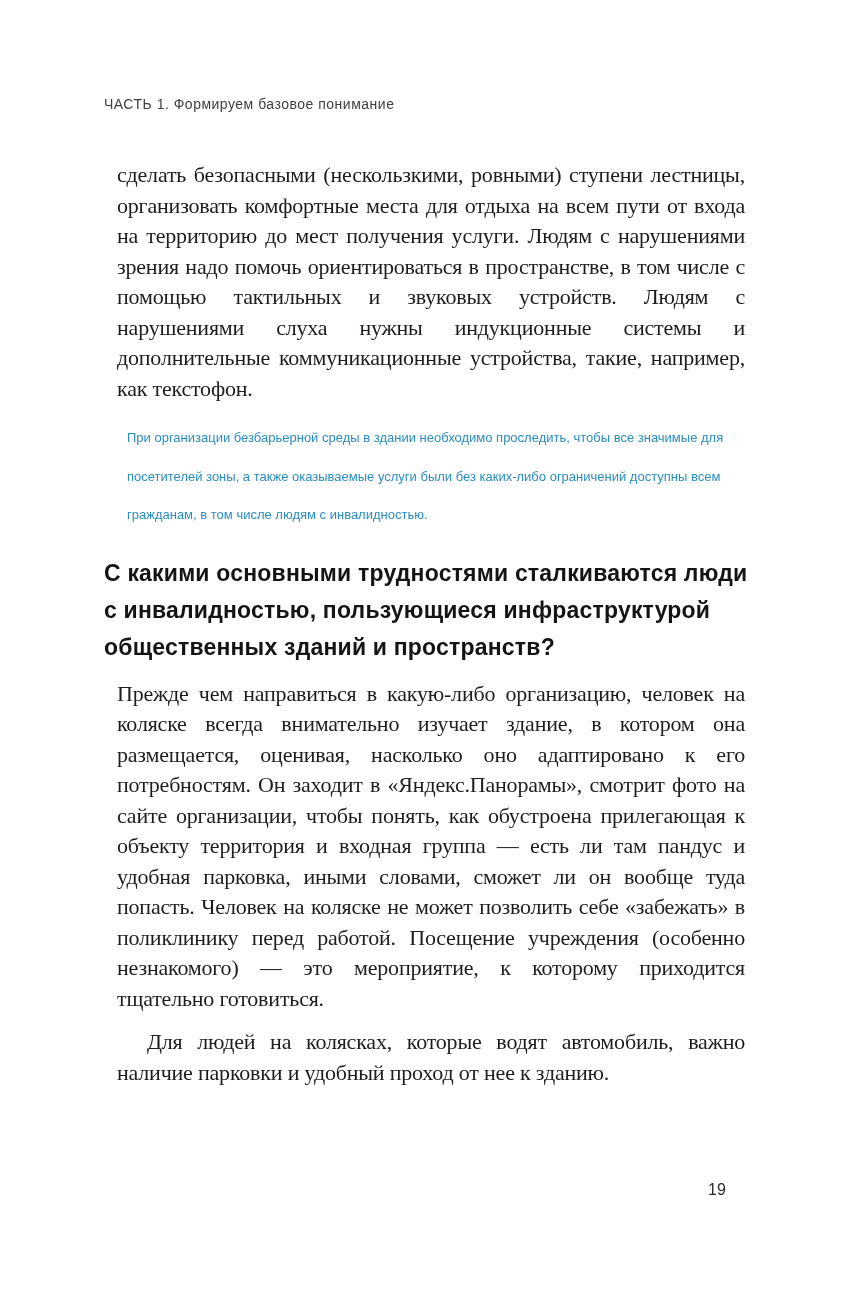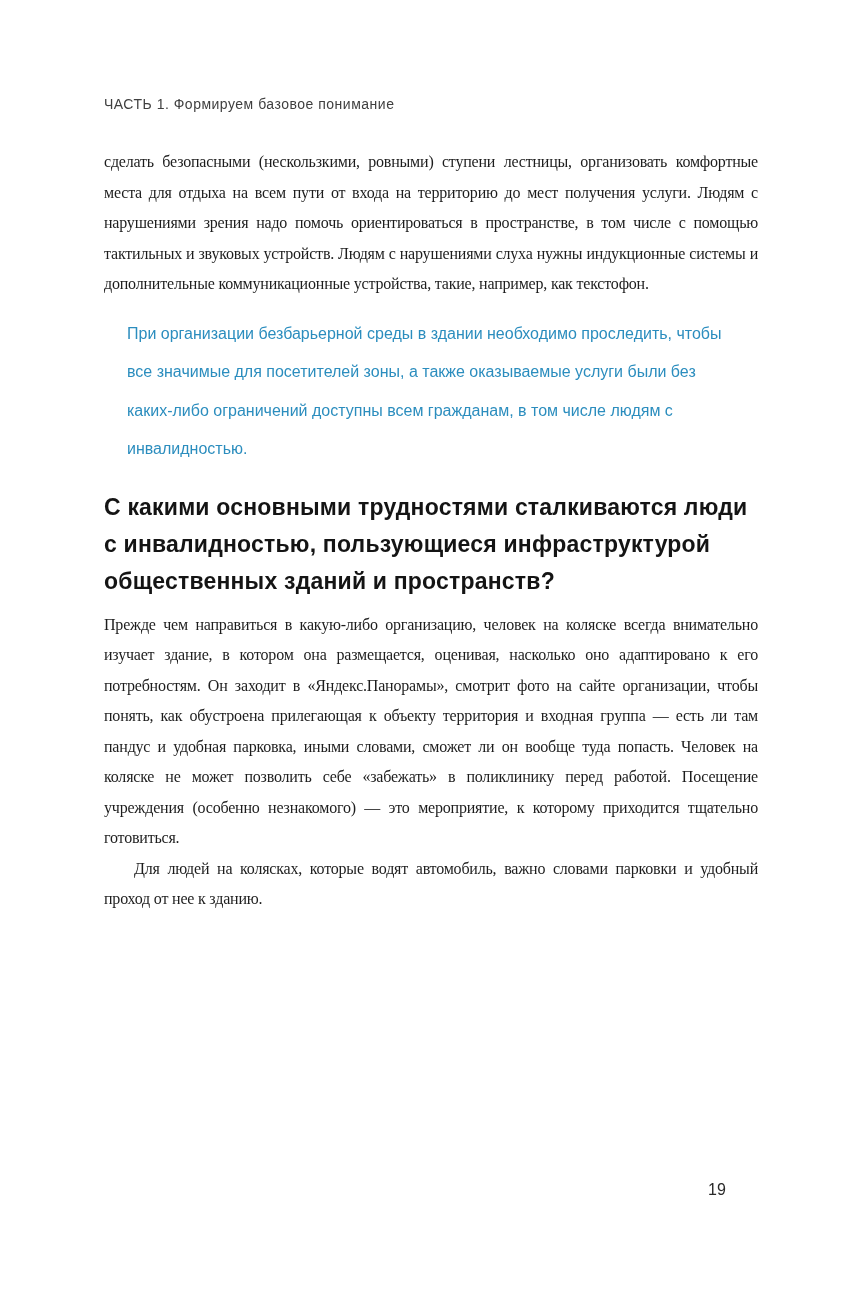--- a/index.html
+++ b/index.html
@@ -19,33 +19,33 @@
     position:absolute;left:104px;top:96px;
     font-family:"Liberation Sans",sans-serif;
     font-size:14px;letter-spacing:.5px;
     color:var(--muted-text);
     white-space:nowrap;
   }
   .content{
     position:absolute;left:104px;top:147px;width:654px;
   }
   p.body{
-    margin:0;
+    margin:13px;
     font-family:"Liberation Serif",serif;
-    font-size:16px;line-height:30.5px;
+    font-size:22px;line-height:30.5px;
     letter-spacing:-0.2px;
     text-align:justify;
     color:var(--body-text);
   }
   p.body.indent{text-indent:30px;}
   .callout-quote{
     margin:15px 0 15px 23px;
     width:612px;
     font-family:"Liberation Sans",sans-serif;
-    font-size:16px;line-height:38.5px;
+    font-size:13px;line-height:38.5px;
     color:var(--accent-blue);
   }
   .section-heading{
     margin:20px 0 10px 0;
     font-family:"Liberation Sans",sans-serif;
     font-weight:bold;
     font-size:23px;line-height:37px;
     letter-spacing:.2px;
     color:var(--heading-text);
   }
@@ -67,19 +67,19 @@
 
     <p class="body">сделать безопасными (нескользкими, ровными) ступени лестницы, организовать комфортные места для отдыха на всем пути от входа на территорию до мест получения услуги. Людям с нарушениями зрения надо помочь ориентироваться в пространстве, в том числе с помощью тактильных и звуковых устройств. Людям с нарушениями слуха нужны индукционные системы и дополнительные коммуникационные устройства, такие, например, как текстофон.</p>
 
     <div class="callout-quote">При организации безбарьерной среды в здании необходимо проследить, чтобы все значимые для посетителей зоны, а также оказываемые услуги были без каких-либо ограничений доступны всем гражданам, в том числе людям с инвалидностью.</div>
 
 
     <h2 class="section-heading">С какими основными трудностями сталкиваются люди с инвалидностью, пользующиеся инфраструктурой общественных зданий и пространств?</h2>
 
     <p class="body">Прежде чем направиться в какую-либо организацию, человек на коляске всегда внимательно изучает здание, в котором она размещается, оценивая, насколько оно адаптировано к его потребностям. Он заходит в «Яндекс.Панорамы», смотрит фото на сайте организации, чтобы понять, как обустроена прилегающая к объекту территория и входная группа — есть ли там пандус и удобная парковка, иными словами, сможет ли он вообще туда попасть. Человек на коляске не может позволить себе «забежать» в поликлинику перед работой. Посещение учреждения (особенно незнакомого) — это мероприятие, к которому приходится тщательно готовиться.</p>
 
-    <p class="body indent">Для людей на колясках, которые водят автомобиль, важно словами парковки и удобный проход от нее к зданию.</p>
+    <p class="body indent">Для людей на колясках, которые водят автомобиль, важно наличие парковки и удобный проход от нее к зданию.</p>
 
   </main>
 
   <div class="page-number">19</div>
 
 </div>
 
 </body></html>

